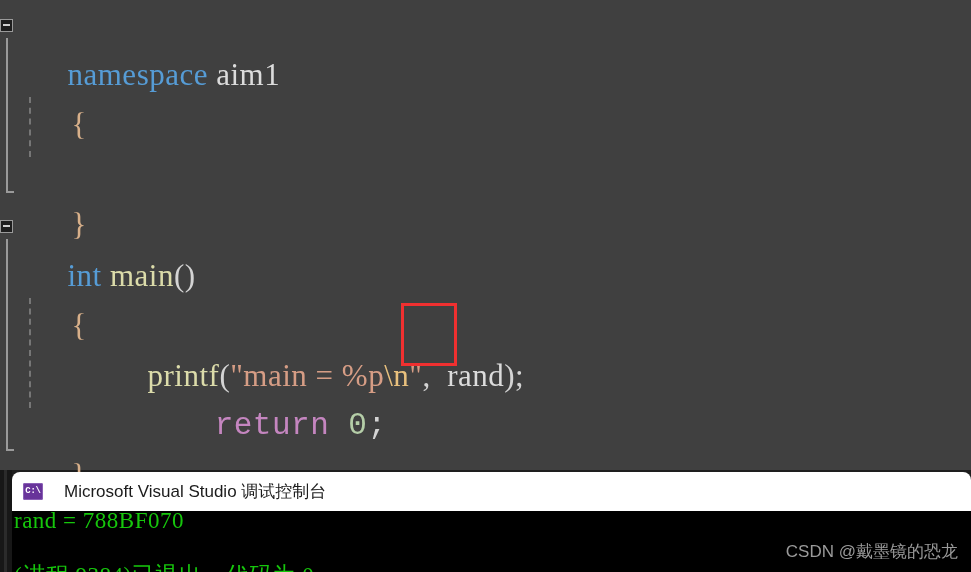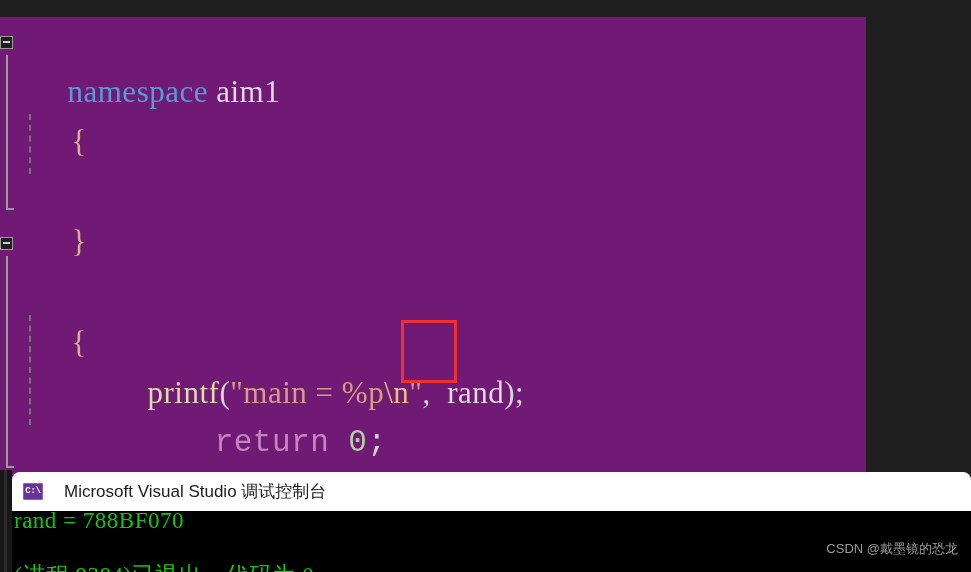--- a/index.html
+++ b/index.html
@@ -20,24 +20,23 @@
     height: 572px;
     background: #1e1e1e;
     overflow: hidden;
   }
 
   
   .editor {
     position: absolute;
     left: 0;
     top: 0;
-    width: 866px;
+    width: 971px;
     height: 470px;
-    background: #701a75;
-    margin-top: 17px;
+    background: #404040;
   }
 
   .code-line {
     position: absolute;
     left: 0;
     height: 50px;
     line-height: 50px;
     white-space: pre;
     font-family: "Liberation Serif", "DejaVu Serif", serif;
     font-size: 31px;
@@ -201,21 +200,21 @@
     height: 102px;
     background: #2b2b2b;
   }
 
   
   .watermark {
     position: absolute;
     right: 13px;
     top: 540px;
     font-family: "Liberation Sans", "DejaVu Sans", sans-serif;
-    font-size: 13px;
+    font-size: 17px;
     color: #9a9a9a;
     white-space: nowrap;
     z-index: 50;
   }
 </style>
 </head>
 <body>
 
 <div id="app">
 
@@ -240,20 +239,23 @@
 
     <div class="code-line" style="top:50px; left:22px;">
       <span class="brace">{</span>
     </div>
 
 
     <div class="code-line" style="top:150px; left:22px;">
       <span class="brace">}</span>
     </div>
 
+    <div class="code-line" style="top:201px; left:18px;">
+      <span class="kw-blue">int</span><span class="plain"> </span><span class="func">main</span><span class="punct">()</span>
+    </div>
 
     <div class="code-line" style="top:251px; left:22px;">
       <span class="brace">{</span>
     </div>
 
     <div class="code-line" style="top:301px; left:98px;">
       <span class="func">printf</span><span class="punct">(</span><span class="str">"</span><span class="str">main = </span><span class="str">%p</span><span class="esc">\n</span><span class="str">"</span><span class="punct">,  </span><span class="ident">rand</span><span class="punct">)</span><span class="punct">;</span>
     </div>
 
     <div class="code-line" style="top:351px; left:100px;font-family:Liberation Mono, monospace;">

